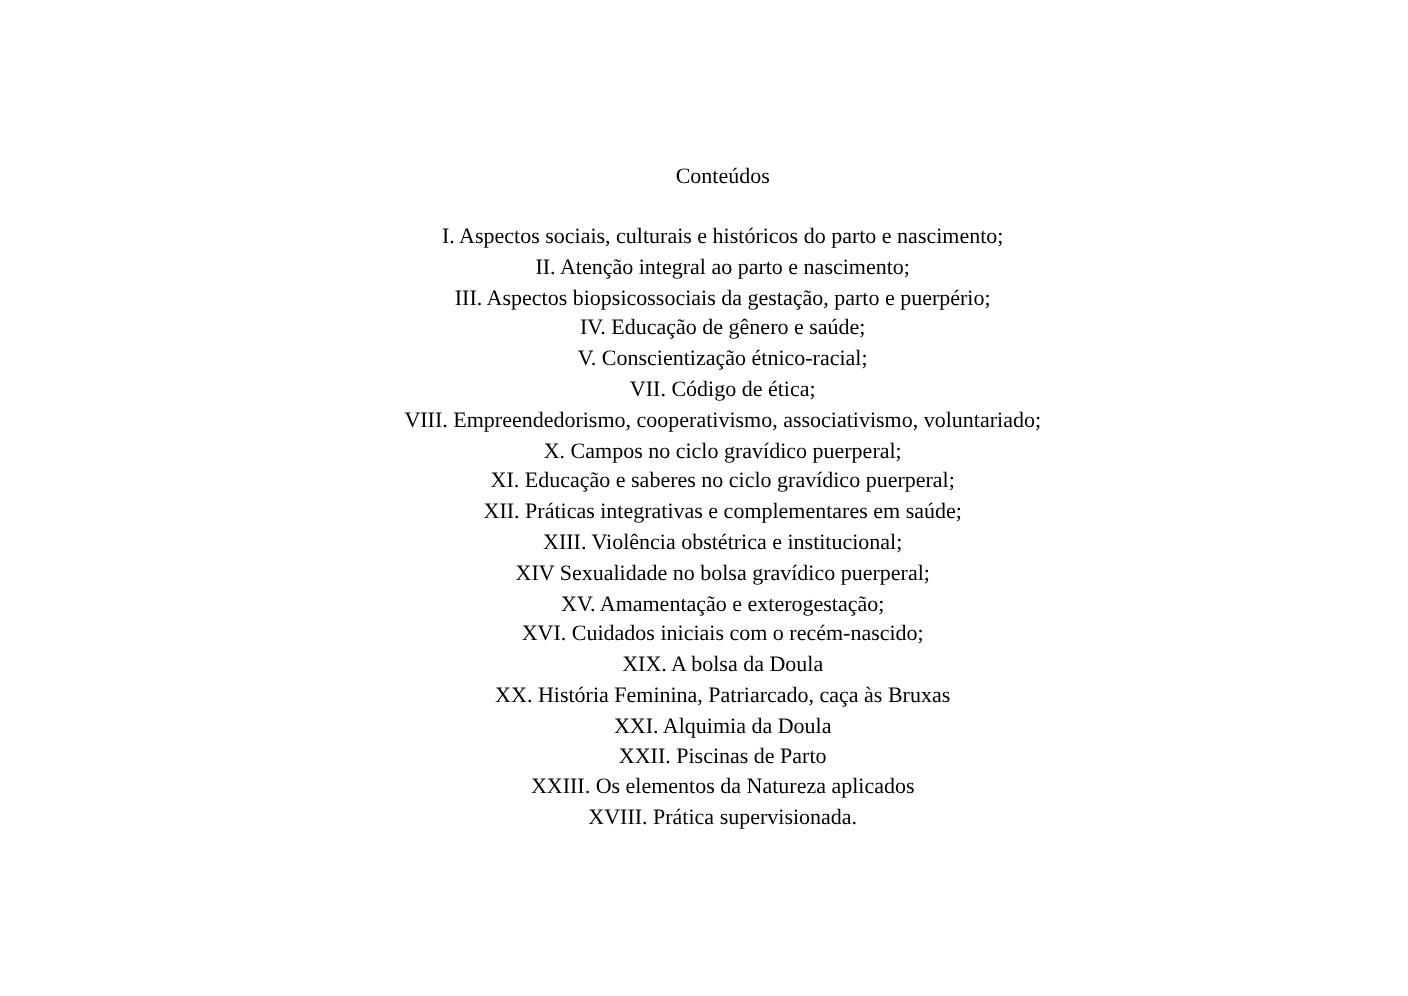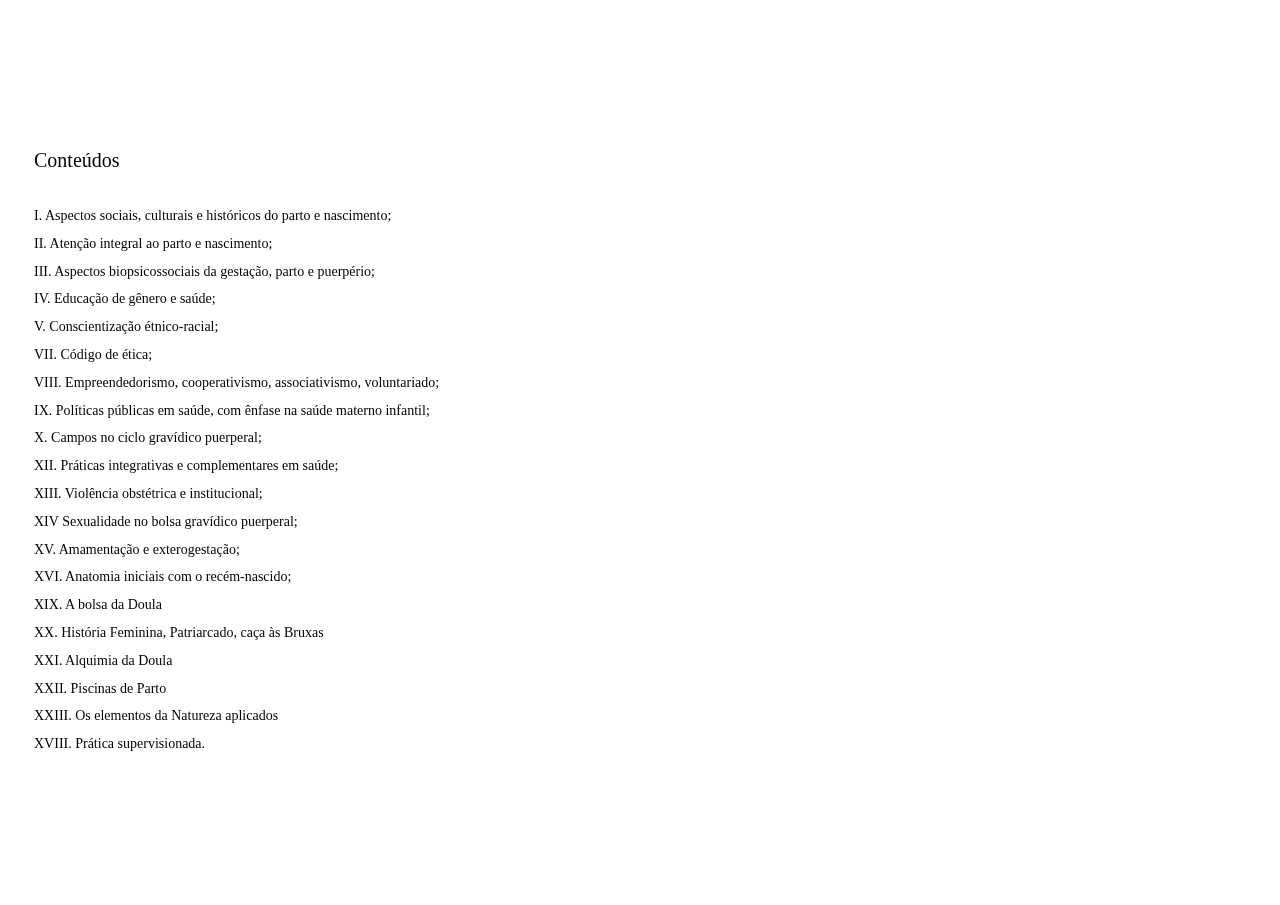--- a/index.html
+++ b/index.html
@@ -13,37 +13,38 @@
     overflow: hidden;
     font-family: "Liberation Serif", "DejaVu Serif", serif;
     color: #000000;
   }
   .page {
     box-sizing: border-box;
     width: 1280px;
     height: 905px;
     padding-top: 146px;
     padding-left: 34px; 
+    text-align: center;
   }
   .doc-title {
     font-size: 20px;
     line-height: 28px;
     font-weight: normal;
     margin: 0;
   }
   .spacer-line {
     height: 28px;
   }
   .toc-list {
     margin: 0;
     padding: 0;
     list-style: none;
   }
   .toc-item {
-    font-size: 14px;
+    font-size: 20px;
     line-height: 27.8px;
     white-space: nowrap;
   }
 </style>
 </head>
 <body>
 
 <div class="page">
   <h1 class="doc-title">Conteúdos</h1>
 
@@ -59,34 +60,34 @@
 
       <li class="toc-item">IV. Educação de gênero e saúde;</li>
 
       <li class="toc-item">V. Conscientização étnico-racial;</li>
 
 
       <li class="toc-item">VII. Código de ética;</li>
 
       <li class="toc-item">VIII. Empreendedorismo, cooperativismo, associativismo, voluntariado;</li>
 
-      <li class="toc-item">IX. Políticas públicas em saúde, com ênfase na saúde materno infantil;</li>
 
       <li class="toc-item">X. Campos no ciclo gravídico puerperal;</li>
 
+      <li class="toc-item">XI. Educação e saberes no ciclo gravídico puerperal;</li>
 
       <li class="toc-item">XII. Práticas integrativas e complementares em saúde;</li>
 
       <li class="toc-item">XIII. Violência obstétrica e institucional;</li>
 
       <li class="toc-item">XIV Sexualidade no bolsa gravídico puerperal;</li>
 
       <li class="toc-item">XV. Amamentação e exterogestação;</li>
 
-      <li class="toc-item">XVI. Anatomia iniciais com o recém-nascido;</li>
+      <li class="toc-item">XVI. Cuidados iniciais com o recém-nascido;</li>
 
 
 
       <li class="toc-item">XIX. A bolsa da Doula</li>
 
       <li class="toc-item">XX. História Feminina, Patriarcado, caça às Bruxas</li>
 
       <li class="toc-item">XXI. Alquimia da Doula</li>
 
       <li class="toc-item">XXII. Piscinas de Parto</li>

